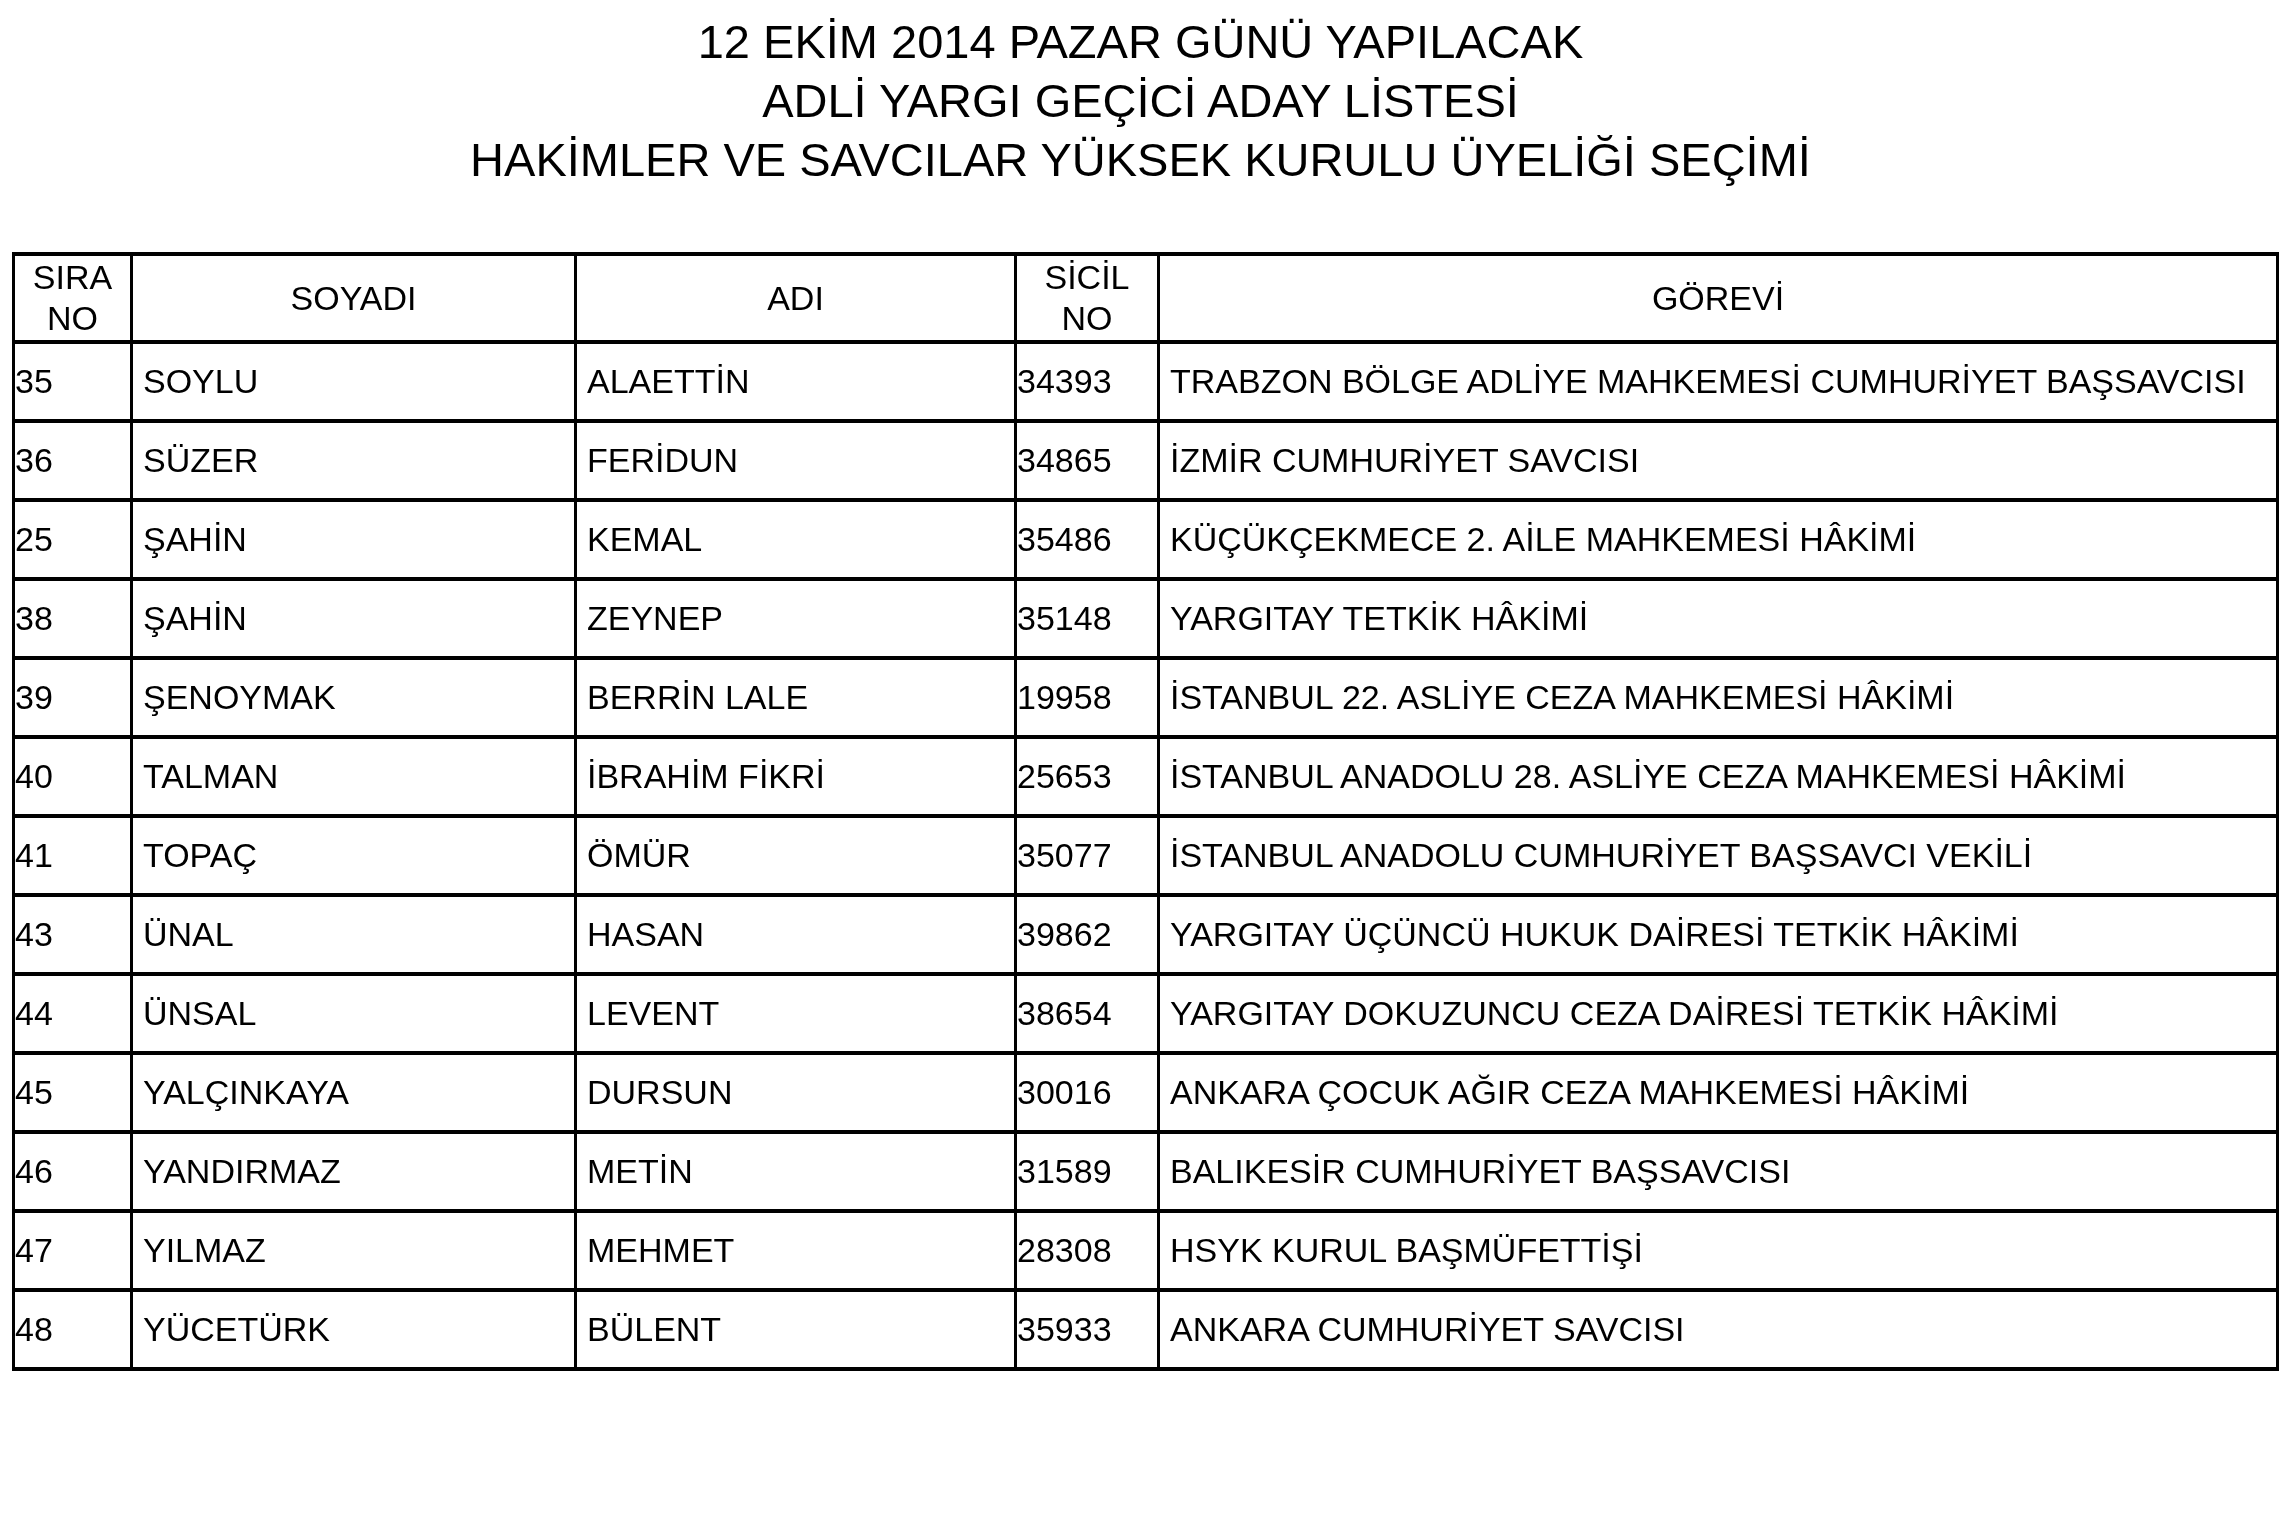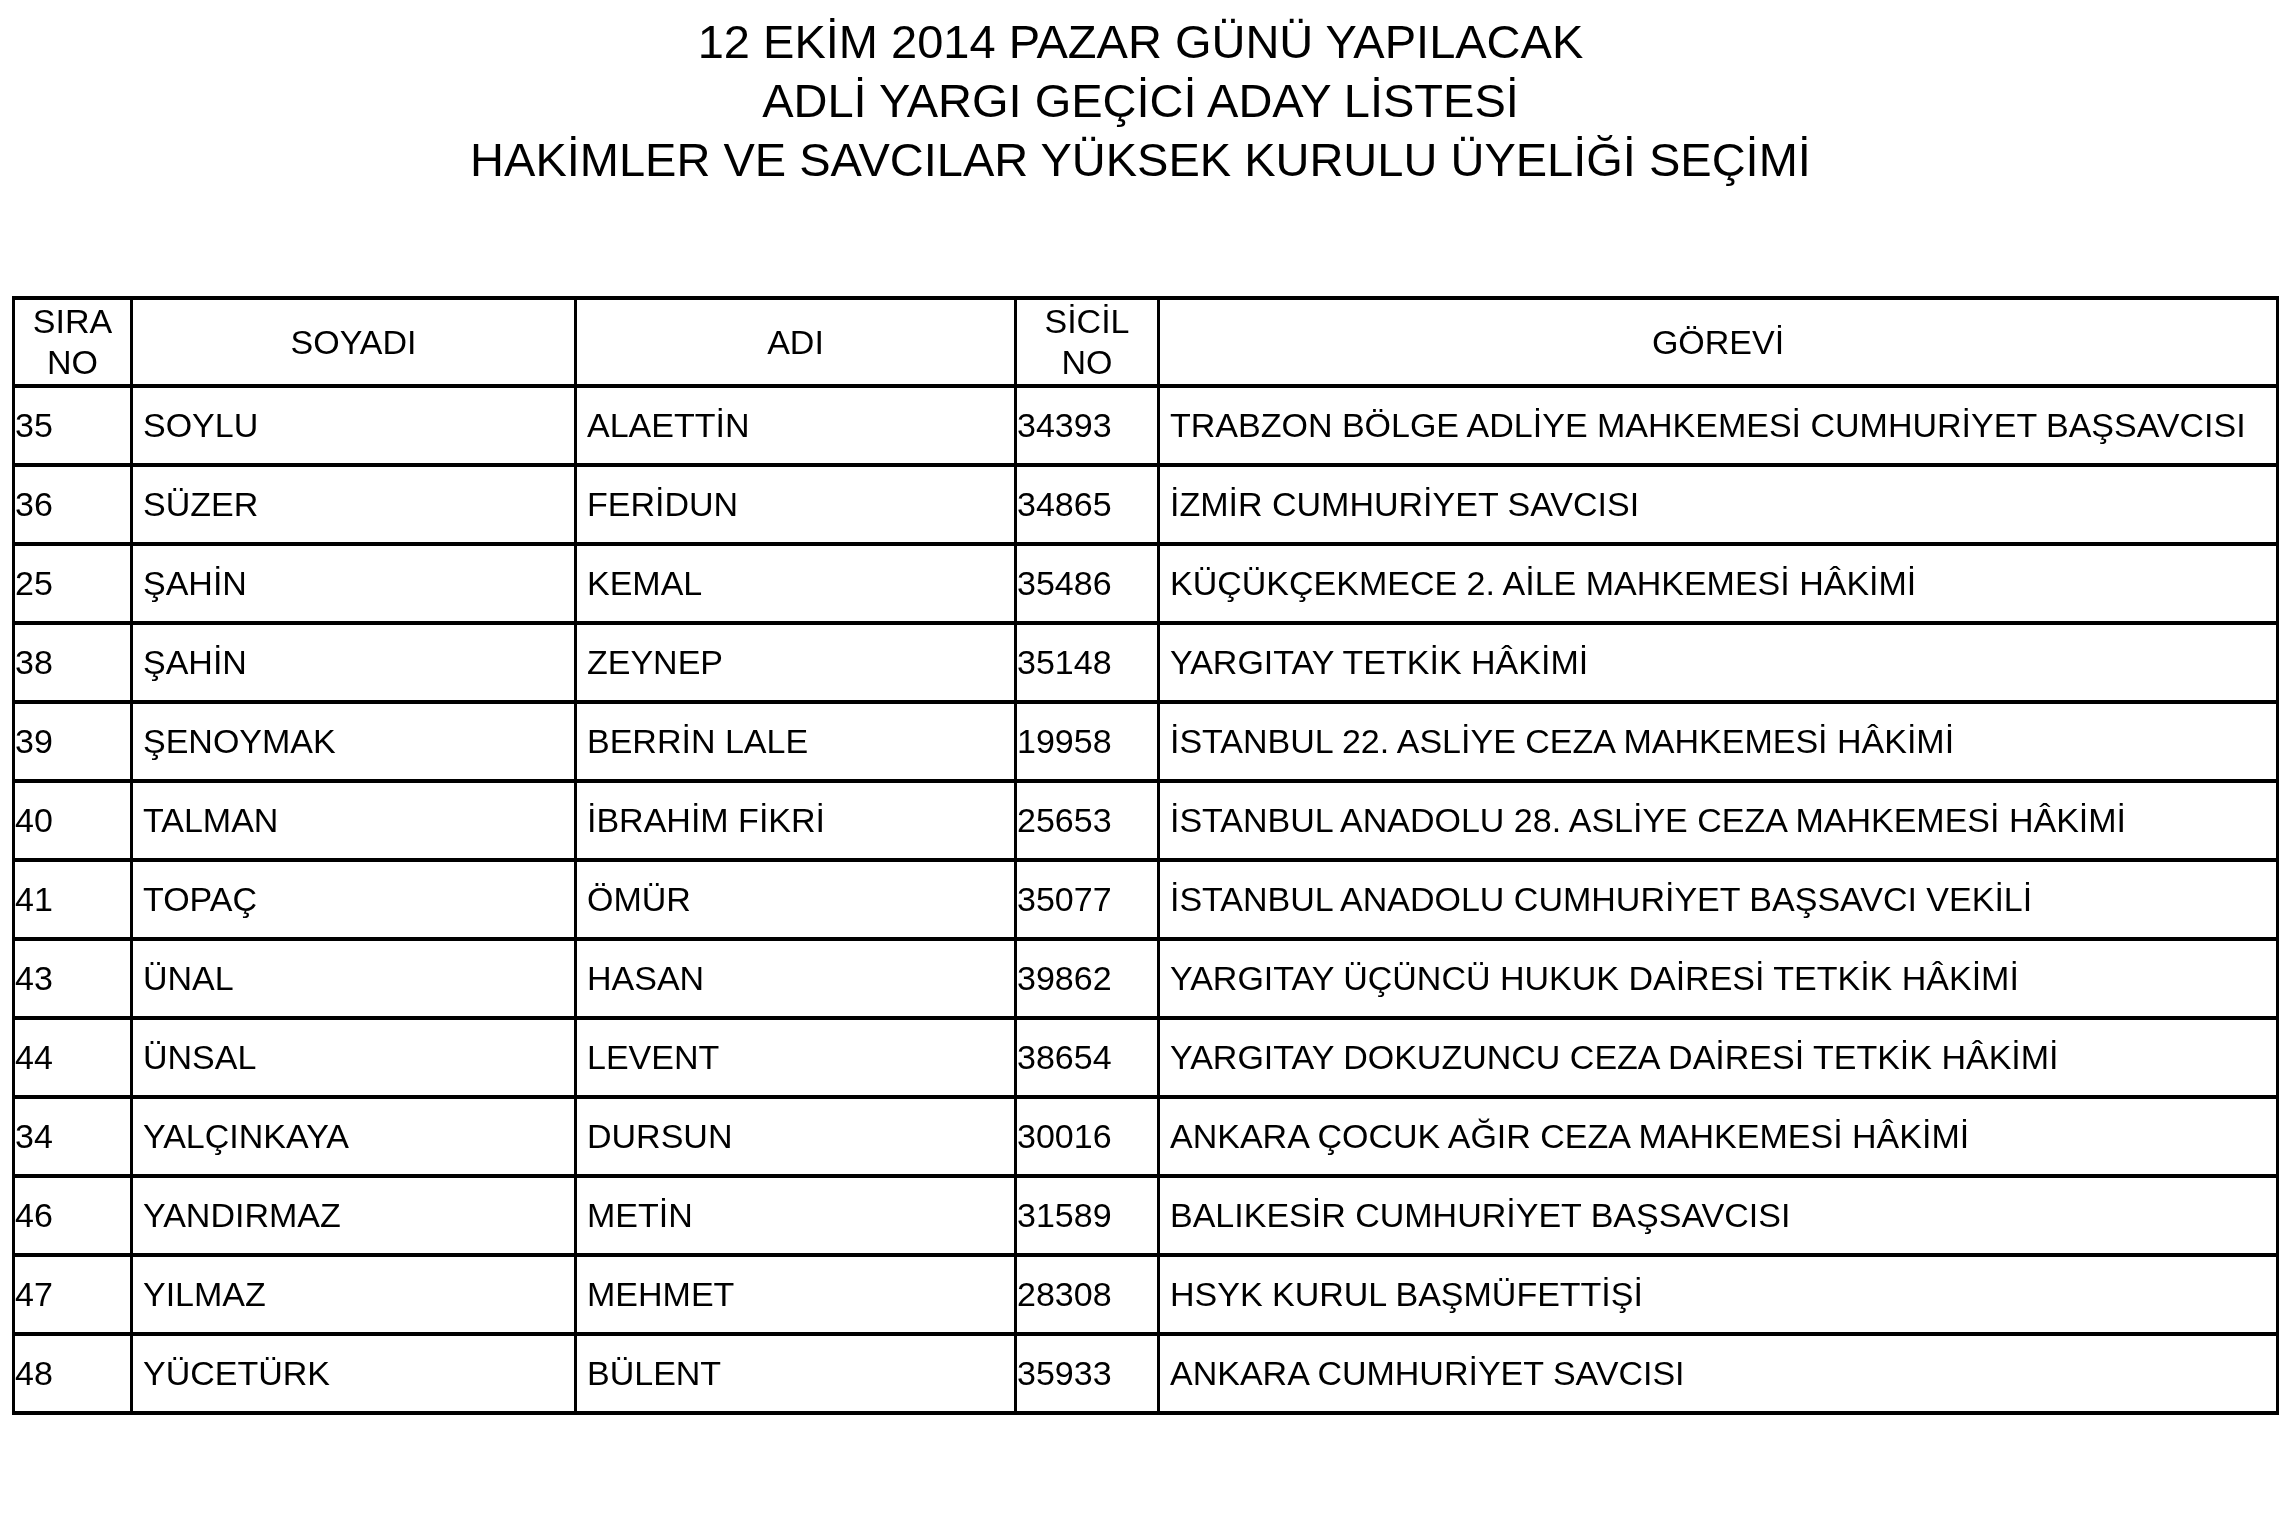--- a/index.html
+++ b/index.html
@@ -17,21 +17,21 @@
     text-align: center;
     font-size: 47px;
     line-height: 59px;
     font-weight: normal;
     white-space: nowrap;
   }
   table.candidates {
     border-collapse: collapse;
     table-layout: fixed;
     margin-left: 12px;
-    margin-top: 107px;
+    margin-top: 63px;
     width: 2264px;
   }
   table.candidates th,
   table.candidates td {
     border: 3px solid #000000;
     border-top-width: 4px;
     border-bottom-width: 4px;
     font-size: 34px;
     font-weight: normal;
     vertical-align: middle;
@@ -135,21 +135,21 @@
       <td class="c-left">YARGITAY ÜÇÜNCÜ HUKUK DAİRESİ TETKİK HÂKİMİ</td>
     </tr>
     <tr>
       <td class="c-center">44</td>
       <td class="c-left">ÜNSAL</td>
       <td class="c-left">LEVENT</td>
       <td class="c-center">38654</td>
       <td class="c-left">YARGITAY DOKUZUNCU CEZA DAİRESİ TETKİK HÂKİMİ</td>
     </tr>
     <tr>
-      <td class="c-center">34</td>
+      <td class="c-center">45</td>
       <td class="c-left">YALÇINKAYA</td>
       <td class="c-left">DURSUN</td>
       <td class="c-center">30016</td>
       <td class="c-left">ANKARA ÇOCUK AĞIR CEZA MAHKEMESİ HÂKİMİ</td>
     </tr>
     <tr>
       <td class="c-center">46</td>
       <td class="c-left">YANDIRMAZ</td>
       <td class="c-left">METİN</td>
       <td class="c-center">31589</td>

